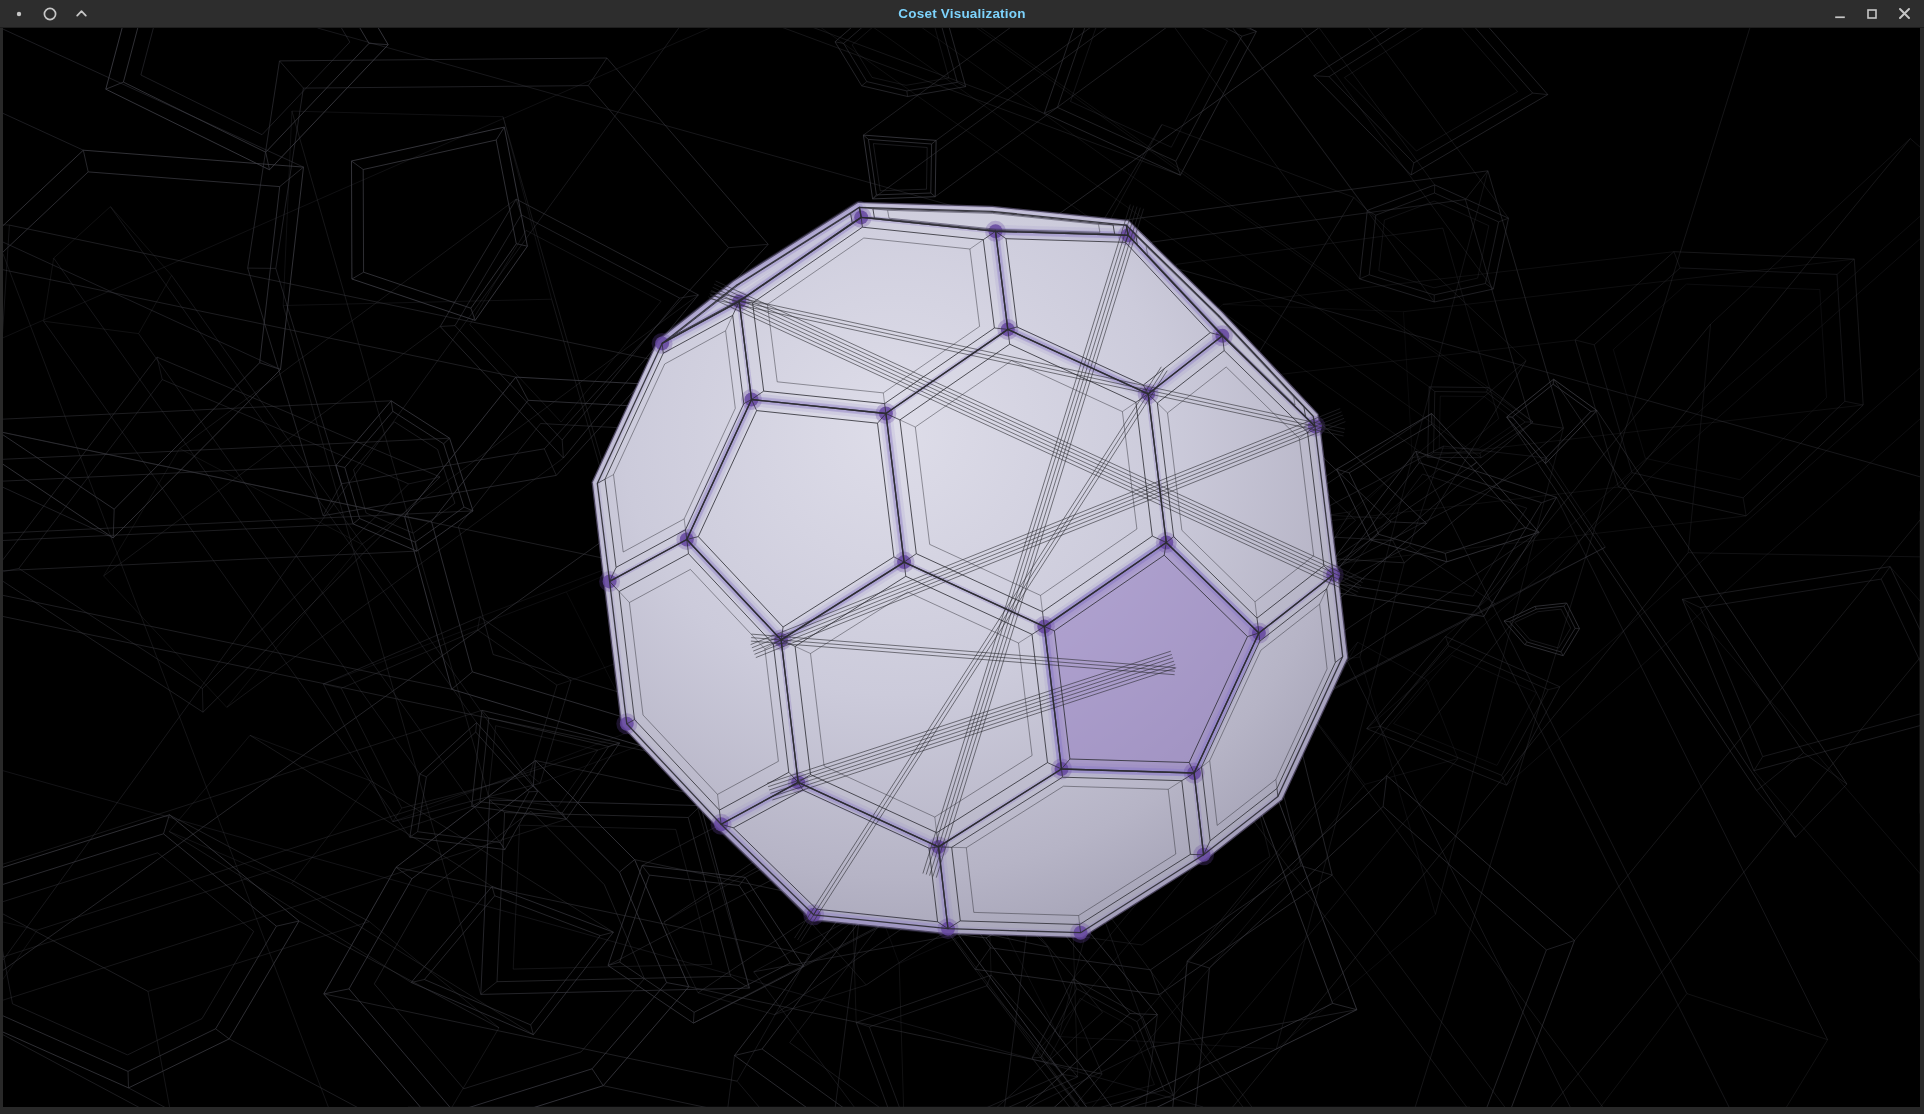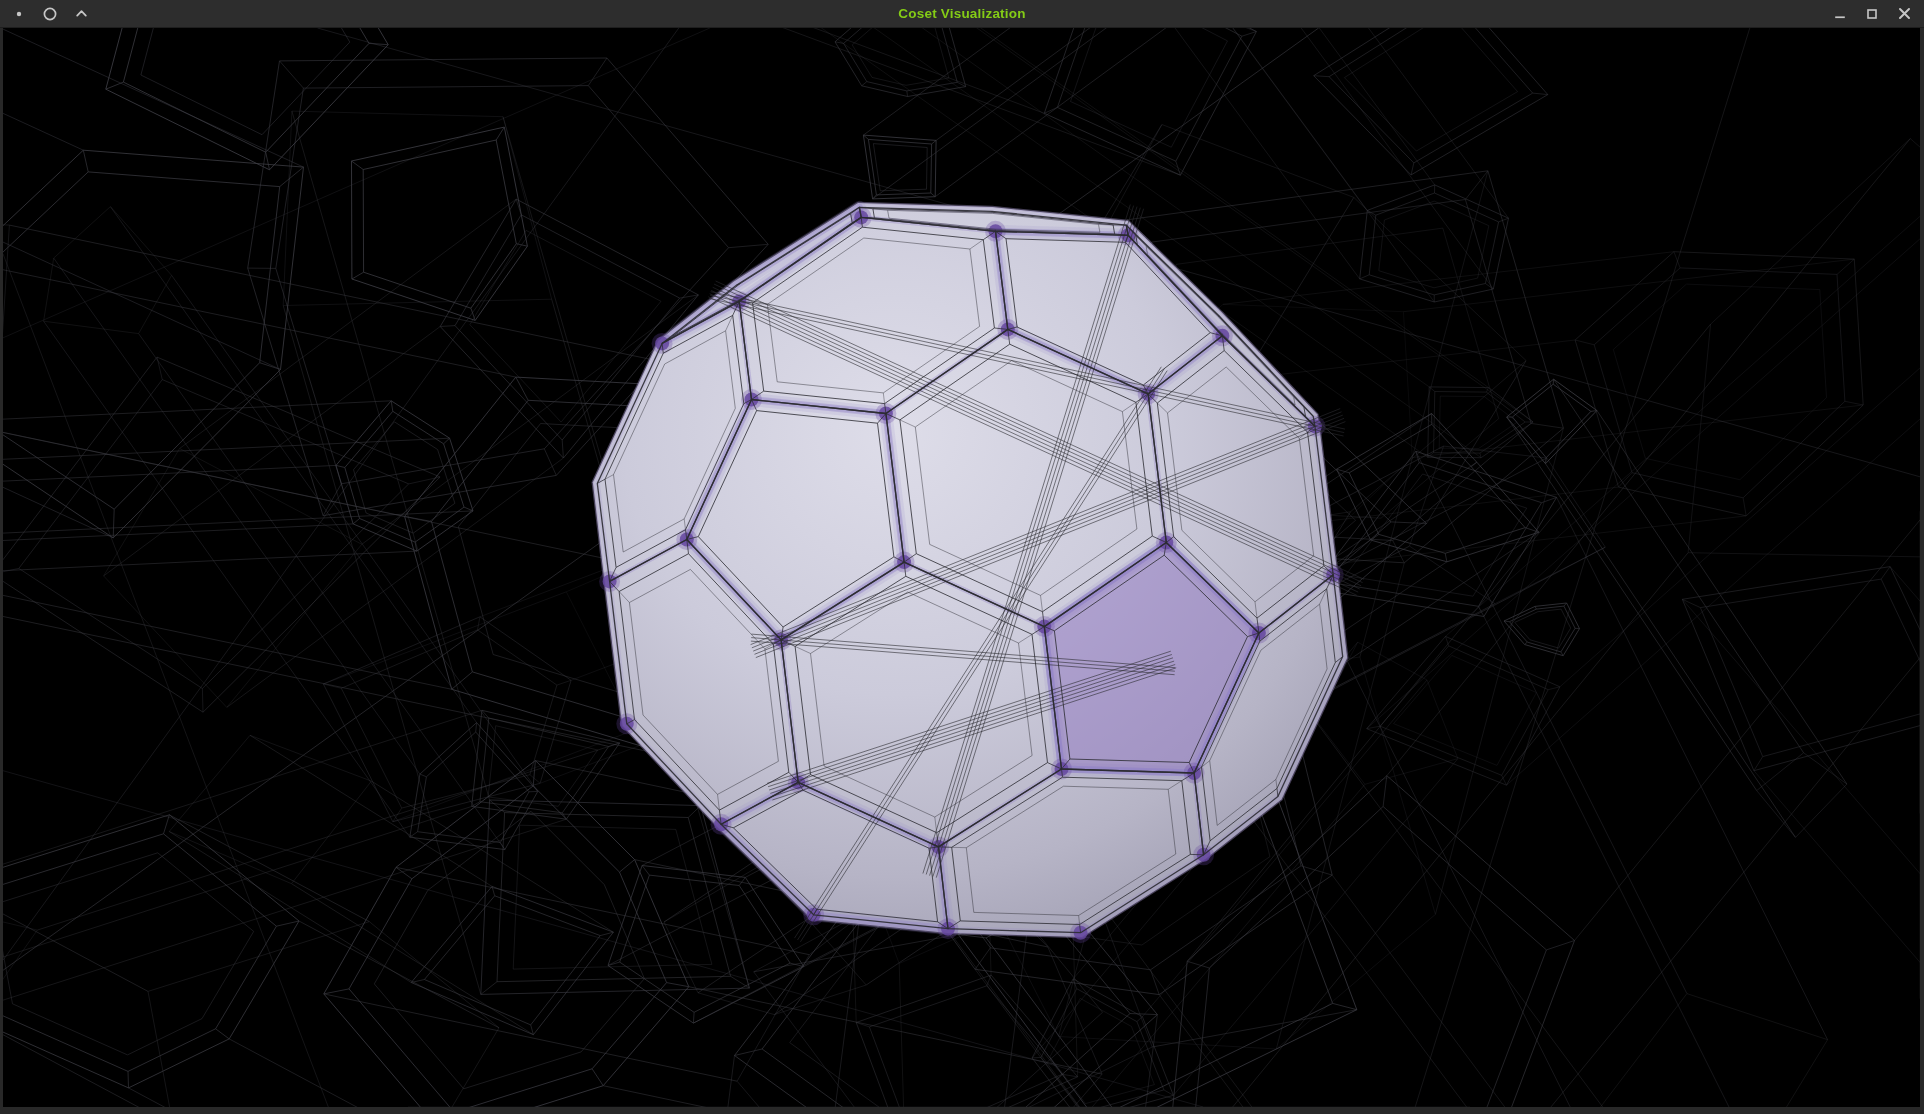--- a/index.html
+++ b/index.html
@@ -5,21 +5,21 @@
   html,body{margin:0;padding:0;background:#000;}
   body{width:1924px;height:1114px;overflow:hidden;position:relative;
        font-family:"Liberation Sans",sans-serif;}
   
   .titlebar{position:absolute;top:0;left:0;width:1924px;height:28px;
     background:#2d2d2d;border-bottom:1px solid #1e1e1e;
     display:flex;align-items:center;z-index:20;box-sizing:border-box;}
   .tb-left{display:flex;align-items:center;gap:15px;padding-left:11px;z-index:2;}
   .tb-right{margin-left:auto;display:flex;align-items:center;gap:16px;padding-right:12px;z-index:2;}
   .tb-title{position:absolute;left:0;right:0;top:0;height:28px;line-height:28px;
-    text-align:center;color:#84cc16;font-weight:bold;font-size:13.5px;
+    text-align:center;color:#7dd3fc;font-weight:bold;font-size:13.5px;
     letter-spacing:.2px;pointer-events:none;}
   .tb-btn{background:none;border:none;margin:0;padding:0;width:16px;height:16px;
     display:flex;align-items:center;justify-content:center;color:#c6c6c6;cursor:default;}
   .tb-btn svg{display:block;}
   
   .viewport{position:absolute;top:28px;left:0;width:1924px;height:1086px;
     box-sizing:border-box;border-left:3px solid #282828;border-right:4px solid #282828;
     border-bottom:7px solid #282828;background:#000;}
   #scene{display:block;width:100%;height:100%;}
 </style>

